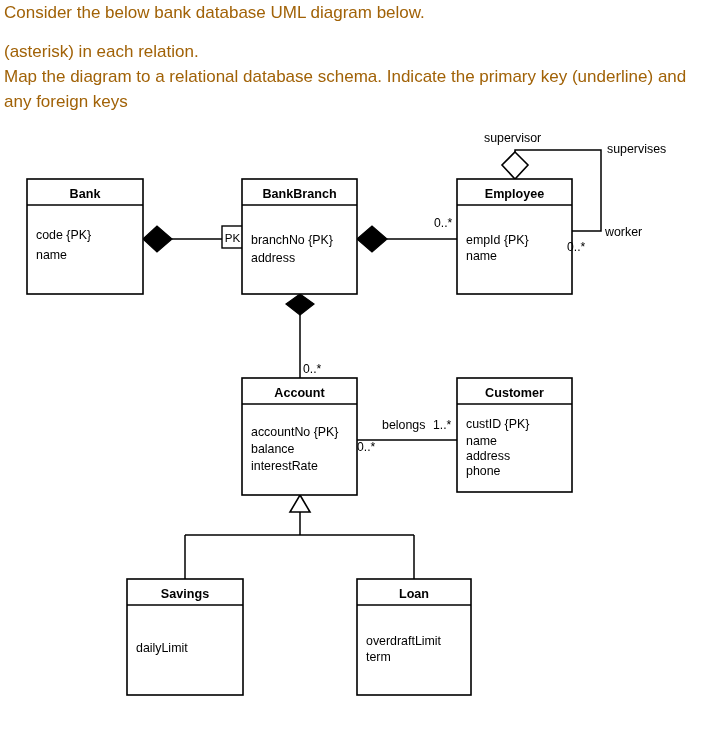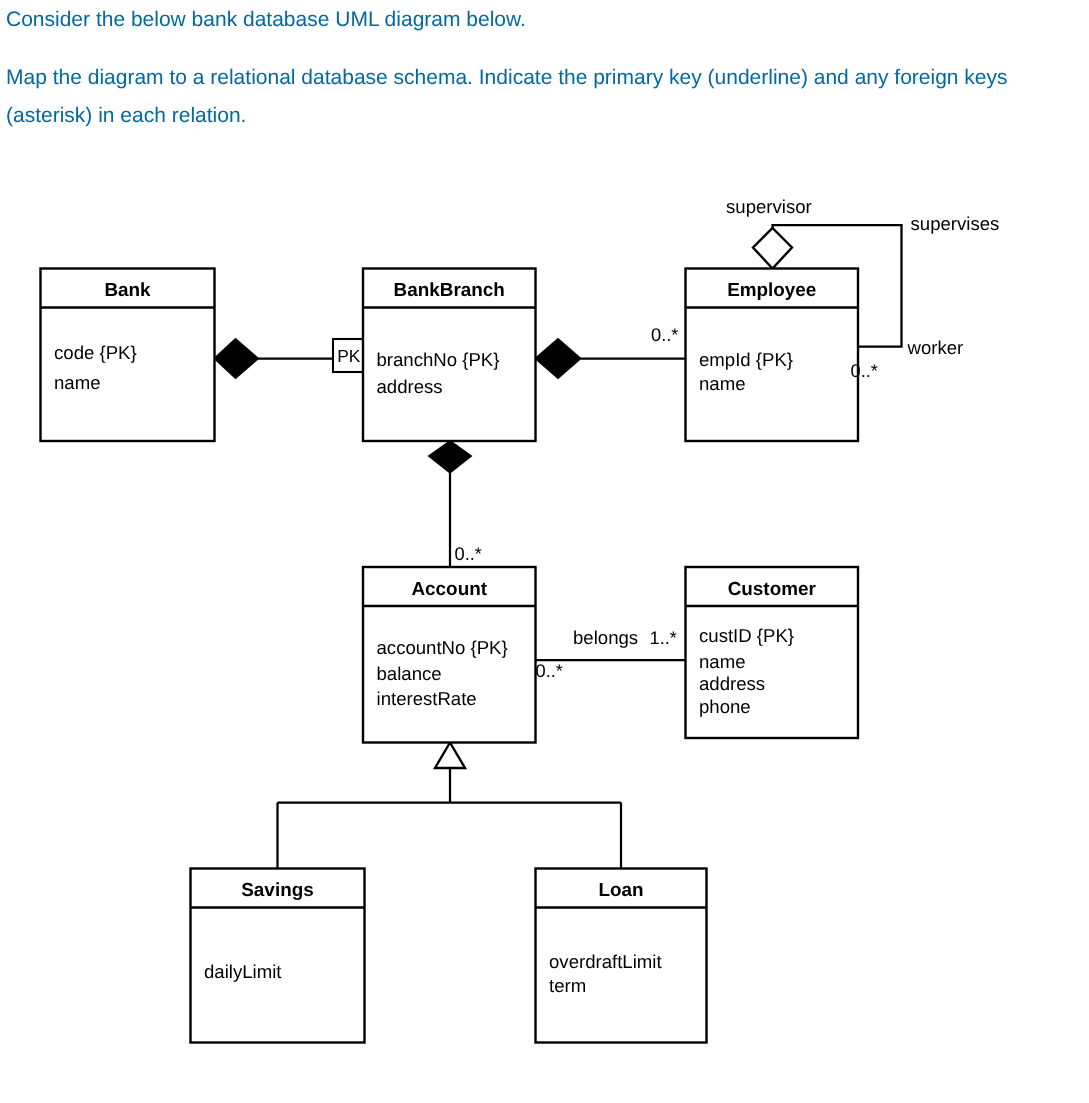--- a/index.html
+++ b/index.html
@@ -17,23 +17,23 @@
   }
   #prompt-block {
     position: absolute;
     left: 0px;
     top: 0px;
     width: 716px;
     padding: 0 4px;
     box-sizing: border-box;
   }
   .prompt-line {
-    font-size: 14px;
+    font-size: 17px;
     line-height: 25px;
-    color: #0369a1;
+    color: #a16207;
     white-space: pre-wrap;
   }
   .prompt-gap {
     height: 14px;
   }
   #uml-wrap {
     position: absolute;
     left: 0;
     top: 0;
     width: 726px;
@@ -104,22 +104,22 @@
     text-anchor: middle;
     fill: #000000;
   }
 </style>
 </head>
 <body>
 
 <div id="prompt-block">
   <div class="prompt-line">Consider the below bank database UML diagram below.</div>
   <div class="prompt-gap"></div>
+  <div class="prompt-line">(asterisk) in each relation.</div>
   <div class="prompt-line">Map the diagram to a relational database schema. Indicate the primary key (underline) and any foreign keys</div>
-  <div class="prompt-line">(asterisk) in each relation.</div>
 </div>
 
 <div id="uml-wrap">
 <svg id="uml" width="726" height="735" viewBox="0 0 726 735" xmlns="http://www.w3.org/2000/svg">
 
   <line class="edge" x1="172" y1="239" x2="222" y2="239"></line>
 
   <line class="edge" x1="387" y1="239" x2="457" y2="239"></line>
 
   <line class="edge" x1="300" y1="315" x2="300" y2="378"></line>

